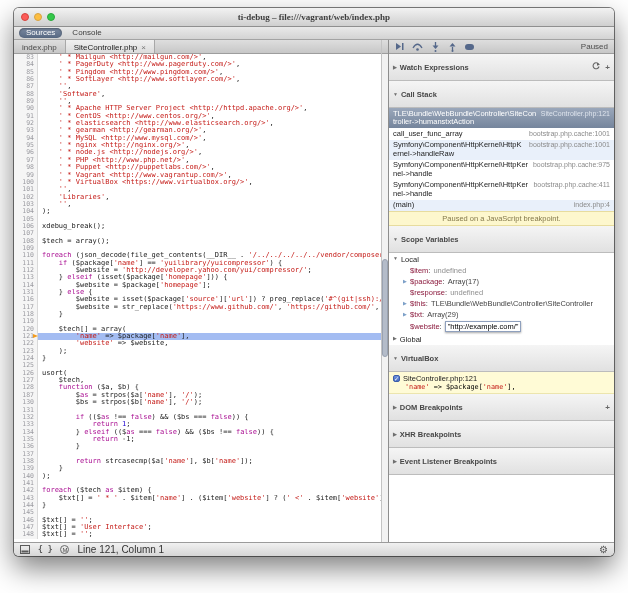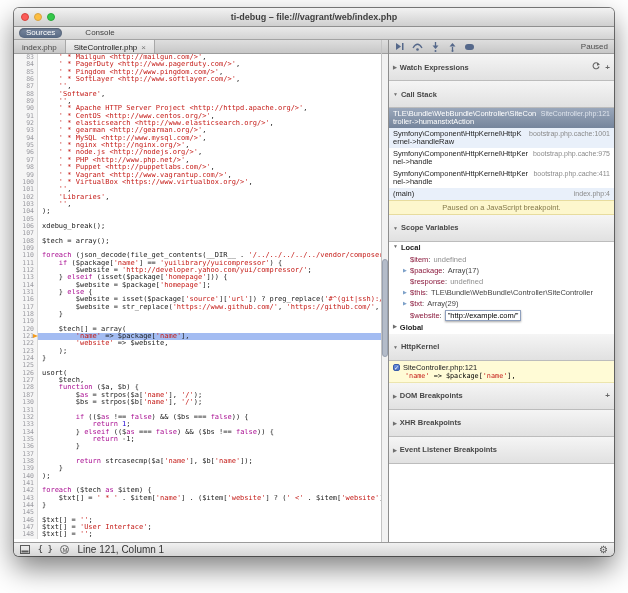--- a/index.html
+++ b/index.html
@@ -3,31 +3,31 @@
 <meta charset="utf-8">
 <style>
   *{margin:0;padding:0;box-sizing:border-box;}
   html,body{width:628px;height:593px;background:#fff;overflow:hidden;
     font-family:"Liberation Sans",sans-serif;-webkit-user-select:none;}
   .window{position:absolute;left:14px;top:8px;width:600px;height:548px;border-radius:5px;
     overflow:hidden;background:#fff;
     box-shadow:0 0 0 1px rgba(0,0,0,.5),0 12px 28px rgba(0,0,0,.5);}
   
   .titlebar{height:19px;background:linear-gradient(#f2f2f2,#cfcfcf);border-bottom:1px solid #8f8f8f;
-    position:relative;display:flex;align-items:center;justify-content:center;}
+    position:relative;display:flex;align-items:center;justify-content:center;font-family:Liberation Serif, serif;}
   .title{font-size:9px;font-weight:bold;color:#3f3f3f;}
   .lights{position:absolute;left:7px;top:5px;display:flex;gap:5px;}
   .light{width:8px;height:8px;border-radius:50%;}
   .light.red{background:#fc5b57;border:1px solid #d3443f;}
   .light.yellow{background:#fdbe41;border:1px solid #d books;}
   .light.yellow{background:#fdbe41;border:1px solid #d6a243;}
   .light.green{background:#34c84a;border:1px solid #2aa73c;}
   
   .toolbar{height:13px;background:linear-gradient(#e9e9e9,#d3d3d3);border-bottom:1px solid #a3a3a3;
-    display:flex;align-items:center;padding:0 5px;gap:16px;}
+    display:flex;align-items:center;padding:0 5px;gap:3px;}
   .tb-tab{font-size:8px;color:#3d3d3d;padding:0px 7px;border-radius:7px;line-height:10px;}
   .tb-tab.active{background:linear-gradient(#7b8aa2,#576882);color:#fff;box-shadow:inset 0 1px 2px rgba(0,0,0,.35);}
   
   .main{display:flex;height:502px;}
   .editor-pane{width:367px;display:flex;flex-direction:column;background:#fff;}
   .tabbar{height:14px;background:linear-gradient(#dedede,#c7c7c7);border-bottom:1px solid #9d9d9d;
     display:flex;align-items:stretch;}
   .tab{font-size:8px;color:#4a4a4a;padding:2px 8px 0 8px;border-right:1px solid #a8a8a8;display:flex;gap:4px;align-items:center;}
   .tab.active{background:linear-gradient(#f0f0f0,#dcdcdc);color:#222;}
   .tab .close{color:#777;font-size:8px;}
@@ -56,21 +56,21 @@
     display:flex;align-items:center;padding:0 4px;font-size:7.5px;font-weight:bold;color:#474747;flex:none;}
   .tri{font-size:5px;color:#6f6f6f;margin-right:3px;}
   .hdr-controls{margin-left:auto;display:flex;gap:5px;align-items:center;color:#666;font-size:8px;}
   .frame{padding:1.5px 4px;font-size:7.5px;color:#1d1d1d;word-break:break-all;line-height:8.5px;}
   .frame.alt{background:#e9f0fa;}
   .frame .loc{float:right;color:#8a8a8a;font-size:7px;margin-left:4px;}
   .frame.selected{background:linear-gradient(#9aa7ba,#75859c);color:#fff;}
   .frame.selected .loc{color:#dde3ec;}
   .paused-msg{background:#fdf7cd;border-top:1px solid #e7dc9e;border-bottom:1px solid #e7dc9e;
     color:#857a4c;font-size:7.5px;text-align:center;padding:2px 8px;flex:none;}
-  .scope-root{font-size:7.5px;font-weight:bold;color:#222;padding:1.5px 4px;display:flex;align-items:flex-start;}
+  .scope-root{font-size:7.5px;font-weight:normal;color:#222;padding:1.5px 4px;display:flex;align-items:flex-start;}
   .var{font-size:7.5px;padding:1px 4px 1px 14px;display:flex;align-items:center;line-height:9px;}
   .var .vtri{font-size:5px;color:#7da0c8;width:7px;display:inline-block;}
   .vname{color:#8b1a3d;}
   .vcolon{color:#333;margin-right:3px;}
   .vval.undefined{color:#909090;}
   .vval.object{color:#444;}
   .edit-box{display:inline-block;background:#fff;border:1px solid #8fa0bd;box-shadow:0 1px 2px rgba(0,0,0,.35);
     padding:0 2px;font-size:7.5px;color:#000;line-height:9px;}
   .bp-item{background:#fffbd6;border-bottom:1px solid #ece5ae;padding:2px 4px;font-size:7.5px;flex:none;}
   .bp-head{display:flex;align-items:center;gap:3px;color:#222;}
@@ -251,20 +251,21 @@
         <span class="tri">▼</span>
         <span>Call Stack</span>
       </div>
 
       <div>
         <div class="frame selected">
           <span class="loc">SiteController.php:121</span>
           <span class="fname">TLE\Bundle\WebBundle\Controller\SiteController-&gt;humanstxtAction</span>
         </div>
         <div id="frames">
+            <div class="frame"><span class="loc">bootstrap.php.cache:1001</span><span>call_user_func_array</span></div>
             <div class="frame alt"><span class="loc">bootstrap.php.cache:1001</span><span>Symfony\Component\HttpKernel\HttpKernel-&gt;handleRaw</span></div>
             <div class="frame"><span class="loc">bootstrap.php.cache:975</span><span>Symfony\Component\HttpKernel\HttpKernel-&gt;handle</span></div>
             <div class="frame"><span class="loc">bootstrap.php.cache:411</span><span>Symfony\Component\HttpKernel\HttpKernel-&gt;handle</span></div>
             <div class="frame alt"><span class="loc">index.php:4</span><span>(main)</span></div>
           </div>
       </div>
 
       <div class="paused-msg">Paused on a JavaScript breakpoint.</div>
 
       <div class="section-header">
@@ -316,21 +317,21 @@
             </div>
           </div>
         <div class="scope-root">
           <span class="tri">▶</span>
           <span>Global</span>
         </div>
       </div>
 
       <div class="section-header">
         <span class="tri">▼</span>
-        <span>HttpKernel</span>
+        <span>VirtualBox</span>
       </div>
       <div id="bp-list">
           <div class="bp-item">
             <div class="bp-head">
               <span class="bp-check">✓</span>
               <span>SiteController.php:121</span>
             </div>
             <div class="bp-code"><span class="tok-s">'name'</span> =&gt; $package[<span class="tok-s">'name'</span>],</div>
           </div>
         </div>

